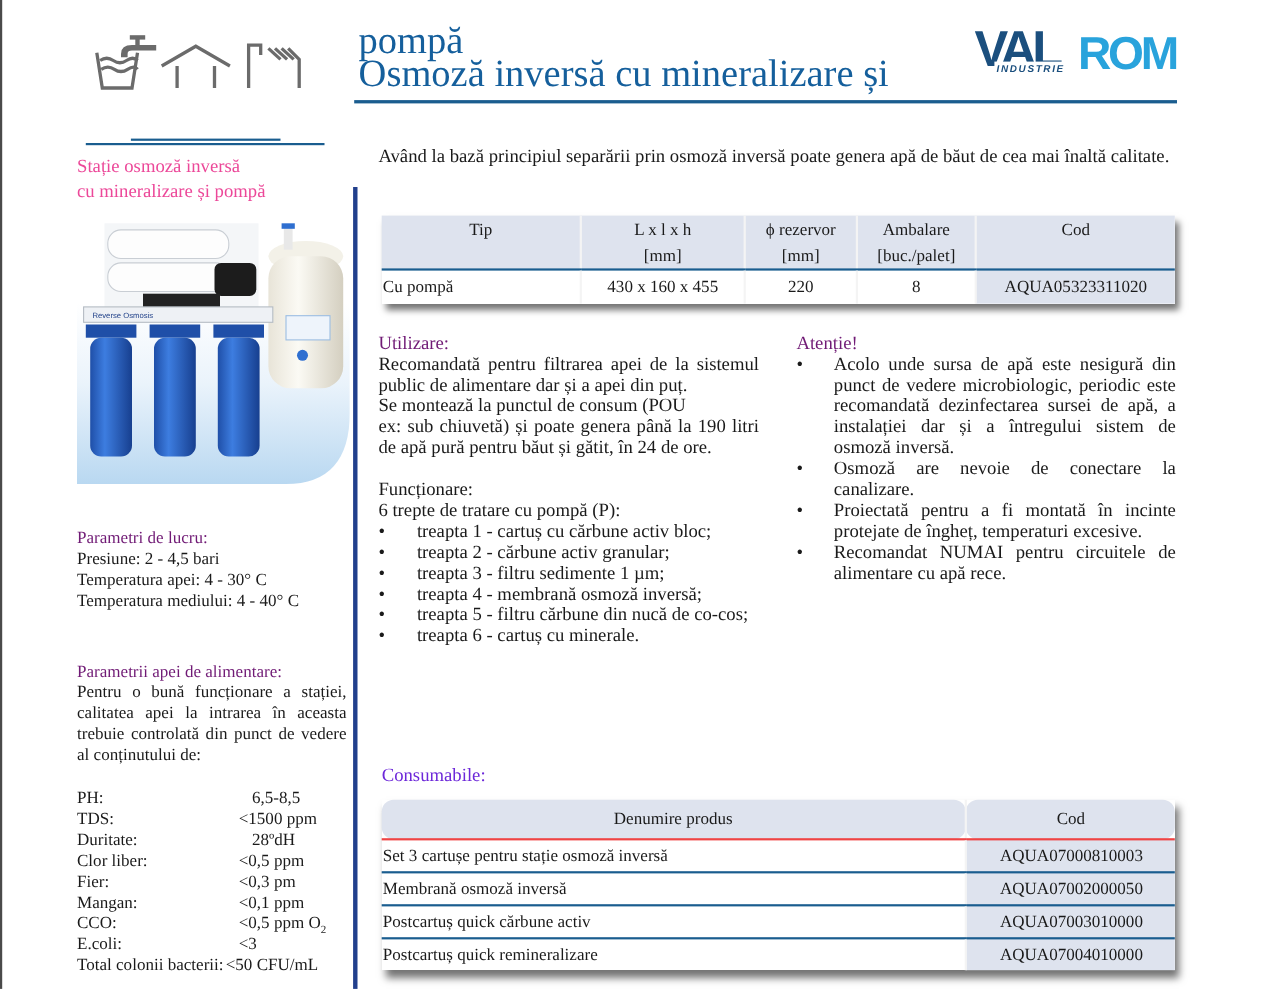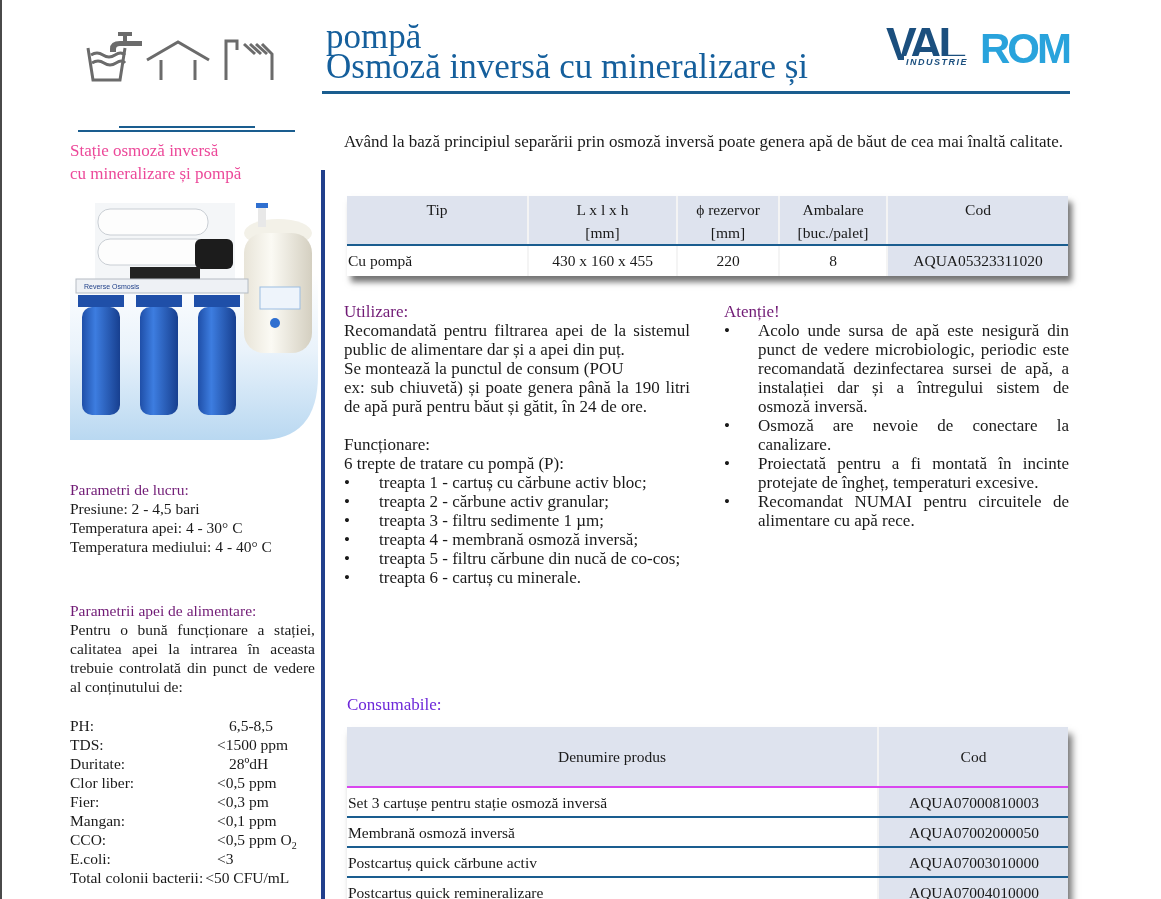--- a/index.html
+++ b/index.html
@@ -80,22 +80,22 @@
   .col-right .bul .dot { width: 34px; }
   .col-right .bul .txt { text-align: justify; }
   .gap { height: 19px; }
 
   .cons-head { position: absolute; left: 347px; top: 695px; font-size: 17px; line-height: 20px; color: #6d28d9; }
   .cons-table-wrap {
     position: absolute; left: 347px; top: 727px; width: 721px;
     box-shadow: 4px 7px 7px rgba(0,0,0,0.55);
   }
   .cons-table th {
-    background: #dee3ee; font-weight: normal; line-height: 26px; height: 27px; padding: 16px;
-    border-right: 2px solid #f4f4f4; border-bottom: 2px solid #d946ef;
+    background: #dee3ee; font-weight: normal; line-height: 26px; height: 27px; padding: 4px;
+    border-right: 2px solid #f4f4f4; border-bottom: 2px solid #ef4444; border-radius: 11px;
   }
   .cons-table td {
     line-height: 27px; height: 28px; padding: 0 0 0 1px;
     border-right: 2px solid #f4f4f4; border-bottom: 2px solid #1a5d8f;
   }
   .cons-table tr:last-child td { border-bottom: none; }
   .cons-table td.code { text-align: center; width: 188px; }
   .cons-table th:last-child, .cons-table td:last-child { border-right: none; }
 </style>
 </head>

